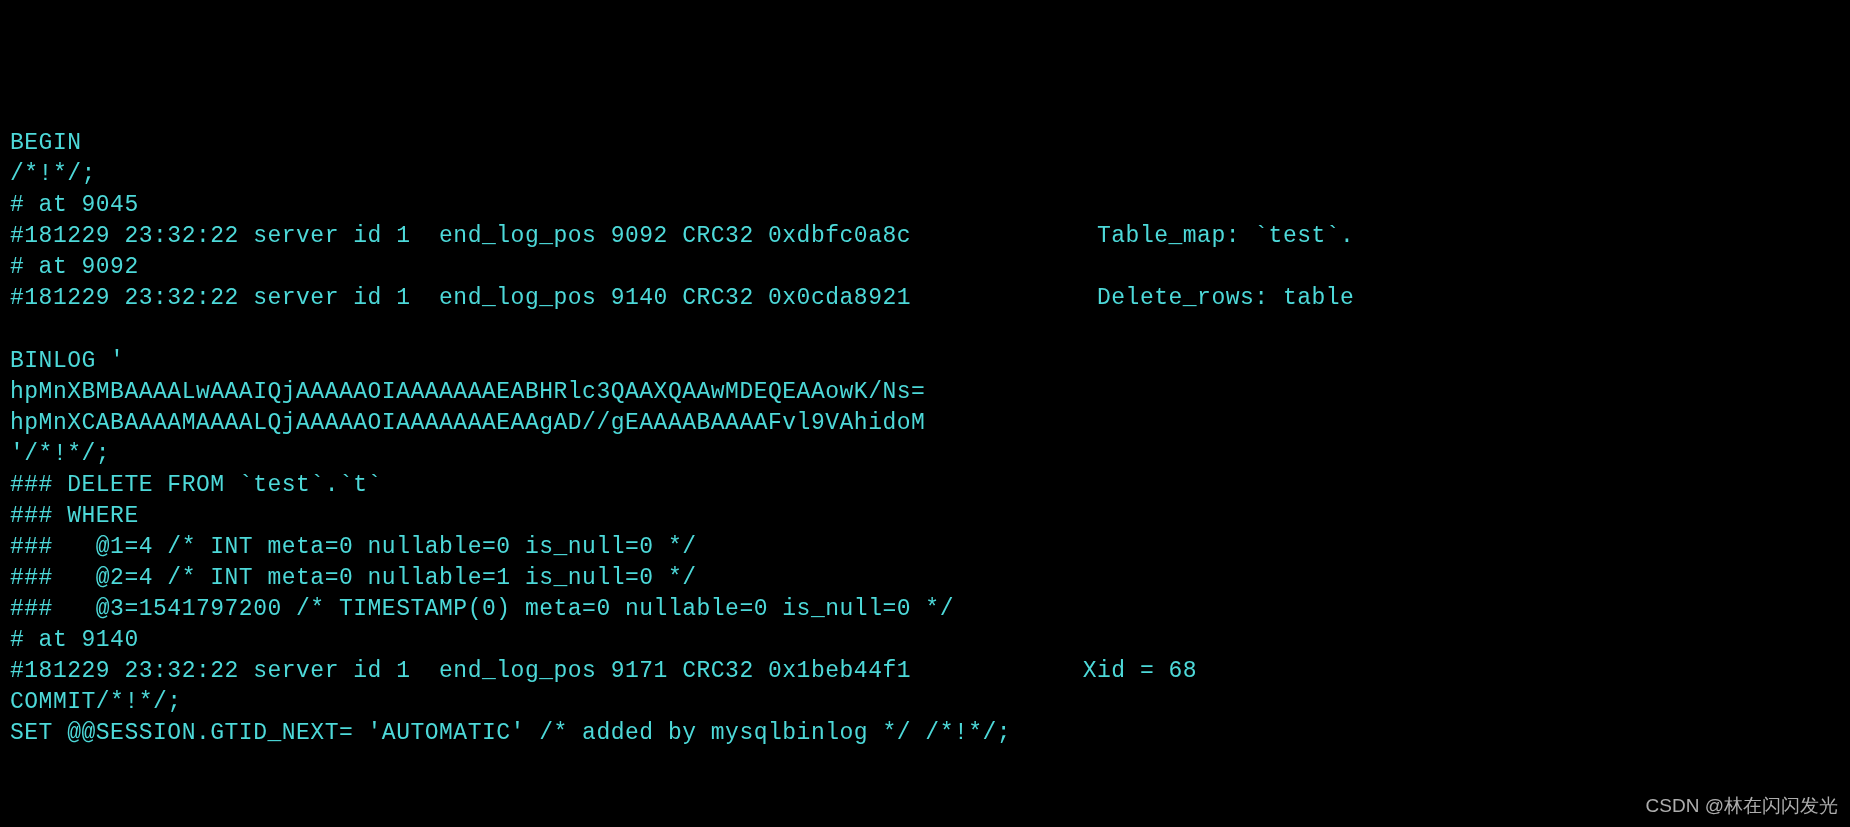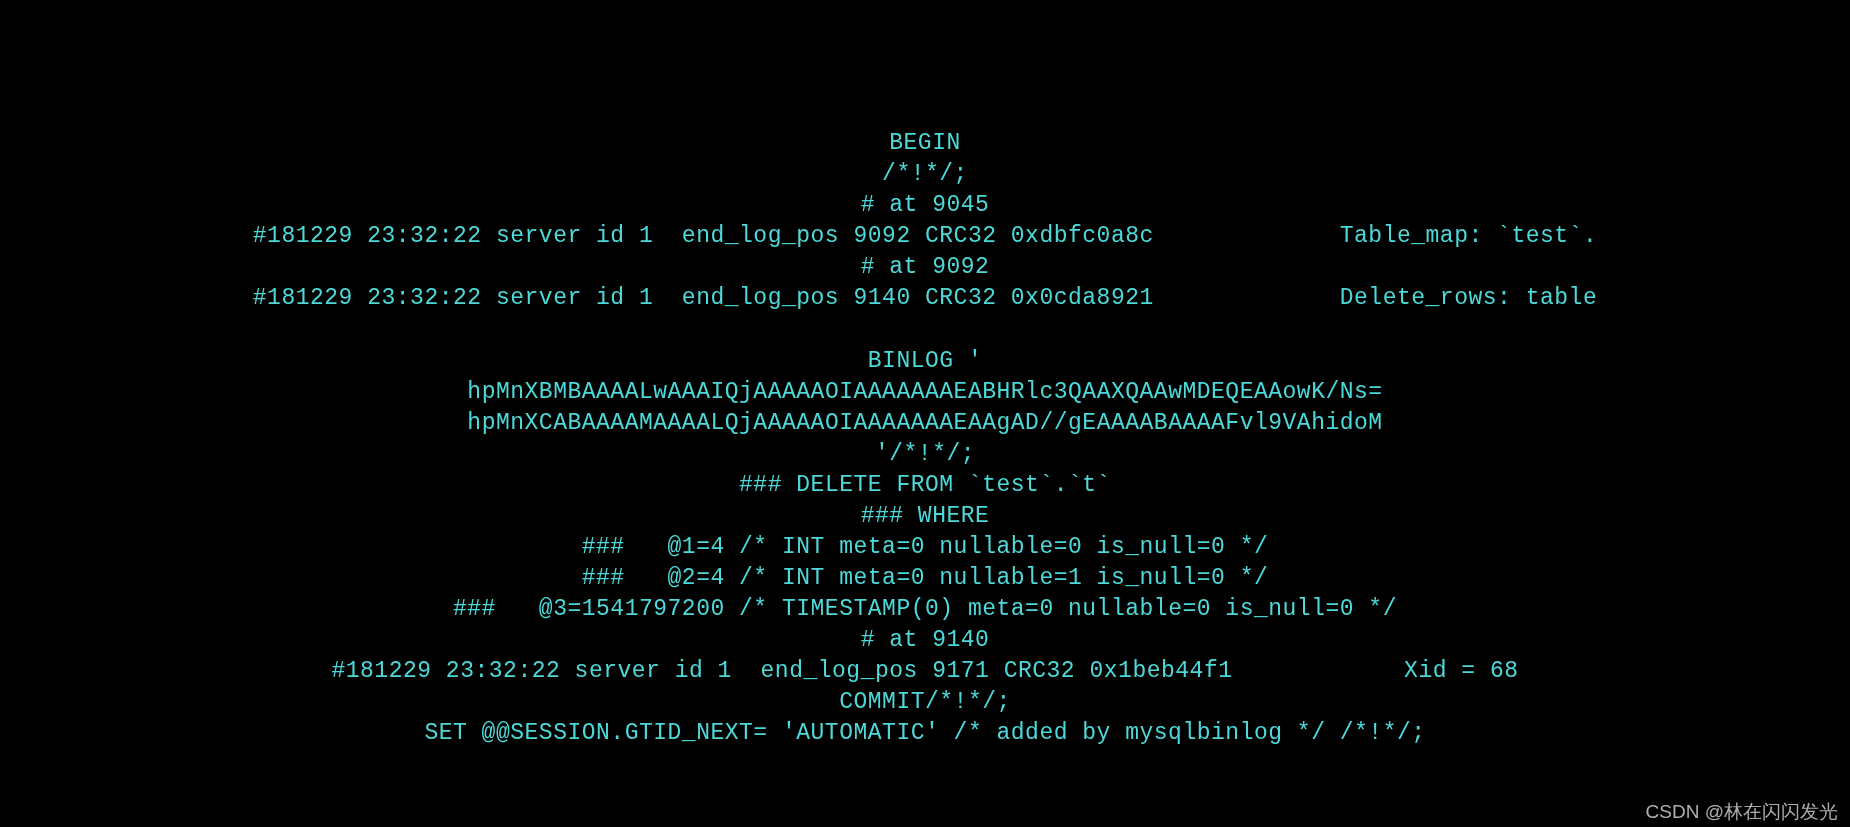--- a/index.html
+++ b/index.html
@@ -1,19 +1,18 @@
 <!DOCTYPE html>
 <html><head>
   <meta charset="utf-8">
   <style>
     * {
       margin: 0;
       padding: 0;
       box-sizing: border-box;
-      text-align: center;
     }
     body {
       background-color: #000000;
       color: #4dd9d9;
       font-family: 'Menlo', 'Monaco', 'Consolas', 'Courier New', monospace;
       font-size: 23px;
       font-weight: 500;
       line-height: 1.35;
       padding: 4px 10px;
       white-space: pre;
@@ -21,21 +20,21 @@
       width: 1850px;
       height: 827px;
       position: relative;
       letter-spacing: 0.5px;
     }
     .terminal-line {
       white-space: pre;
     }
     .watermark {
       position: absolute;
-      bottom: 2px;
+      bottom: 8px;
       right: 12px;
       color: #cccccc;
       font-size: 19px;
       font-family: Arial, 'Microsoft YaHei', sans-serif;
       opacity: 0.85;
       letter-spacing: 0px;
     }
   </style>
 </head>
 <body>

